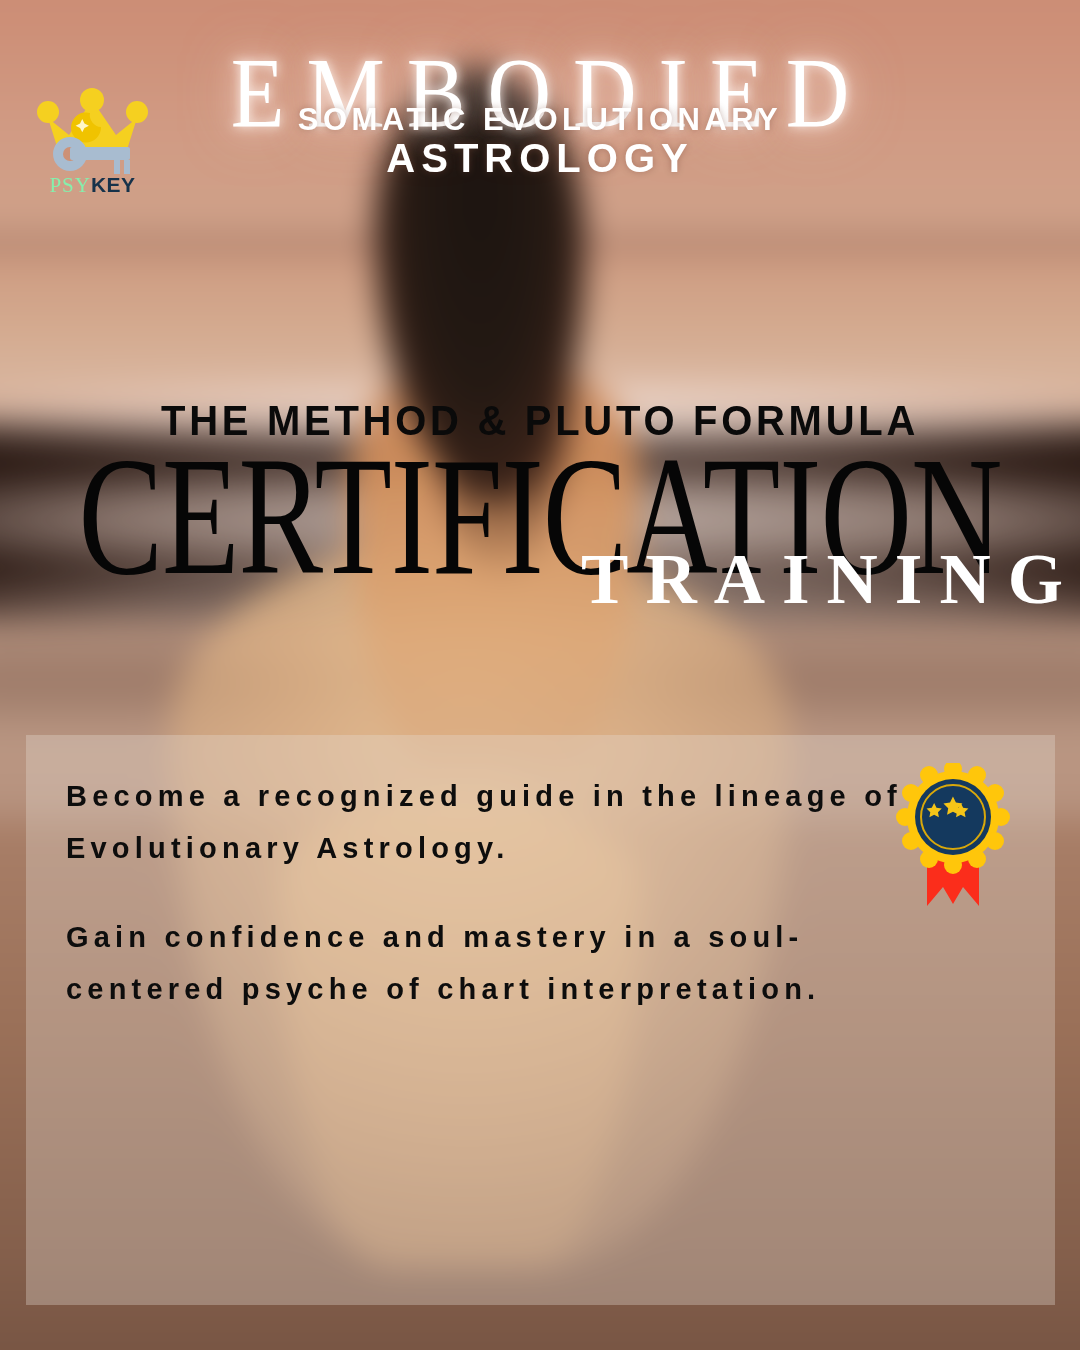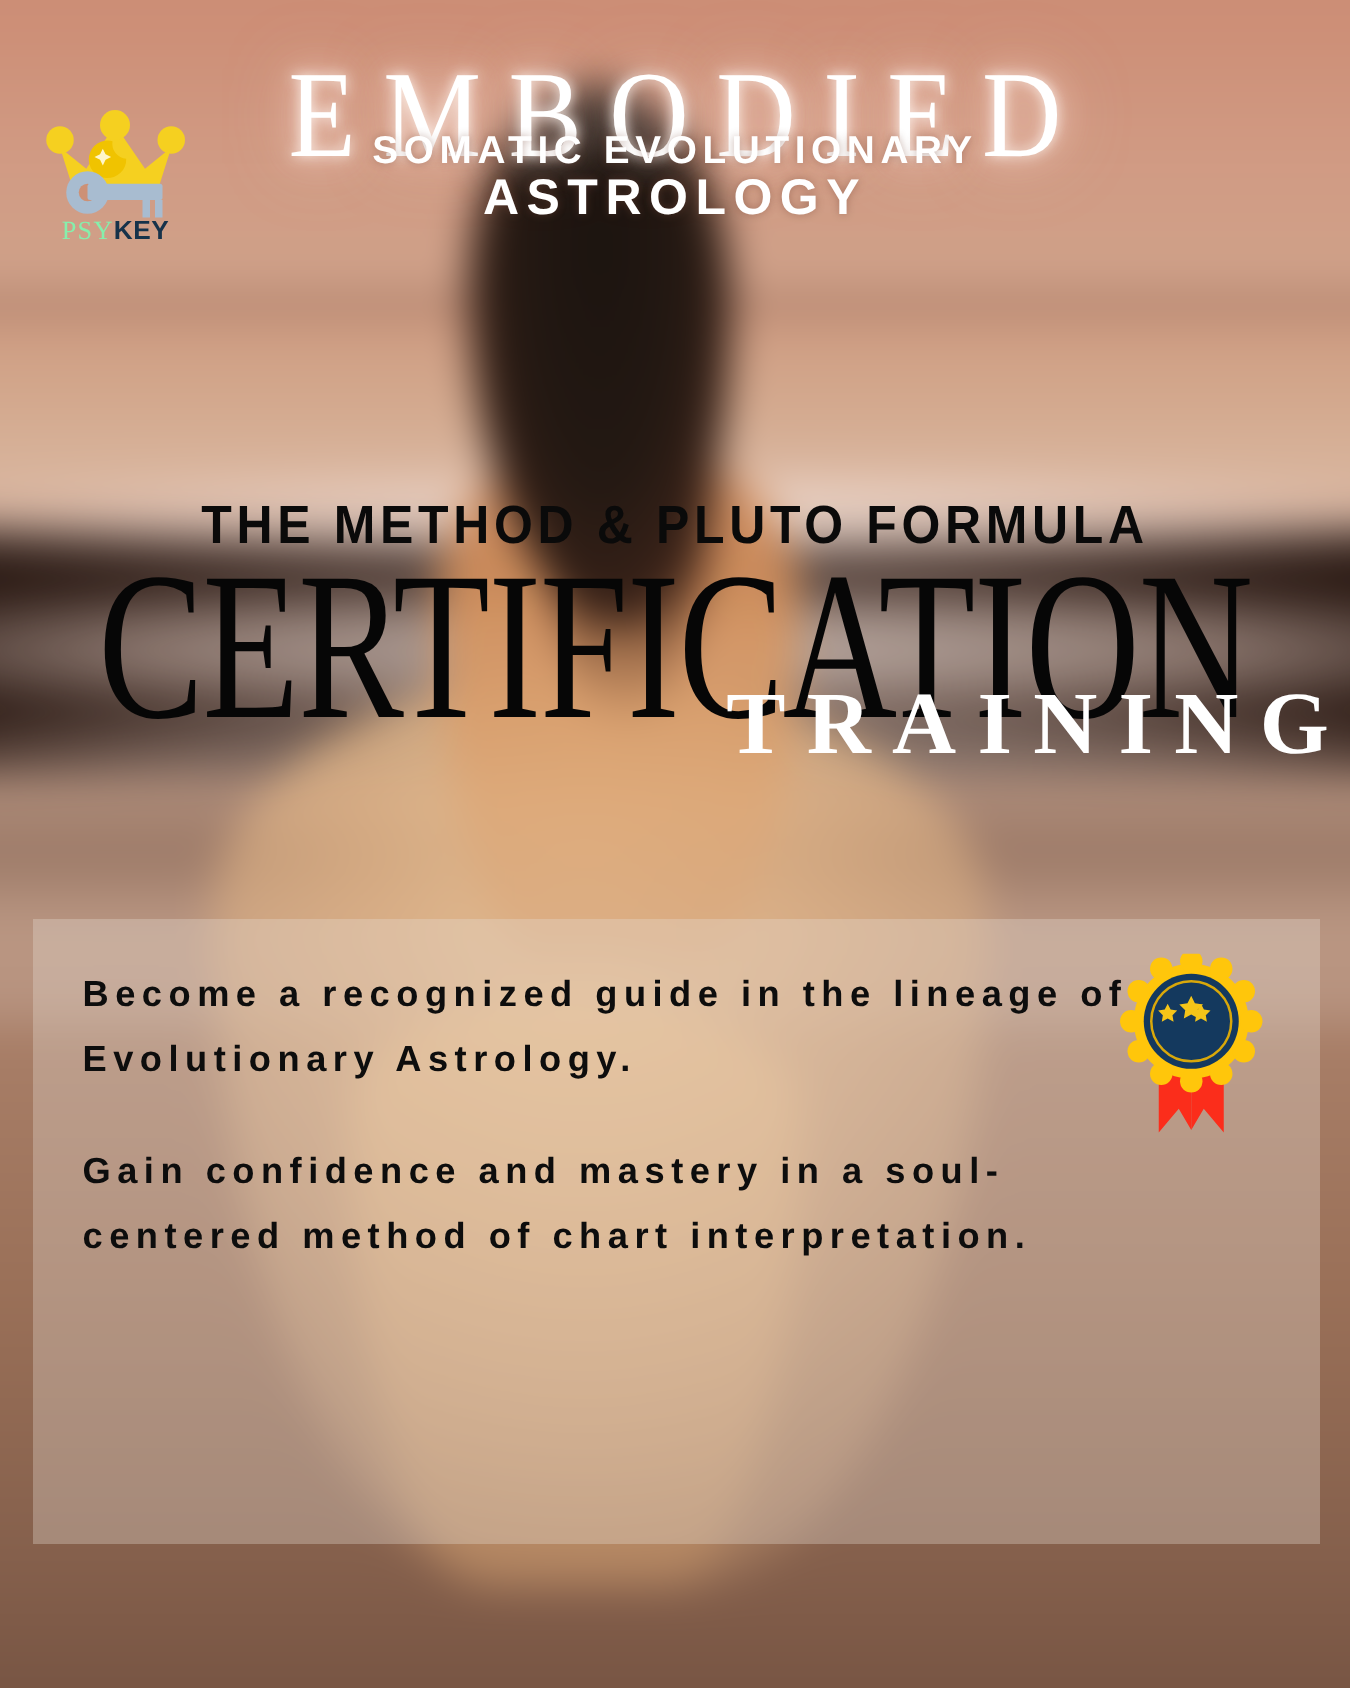--- a/index.html
+++ b/index.html
@@ -238,21 +238,21 @@
     font-size: 71px;
     letter-spacing: 17px;
     text-indent: 17px;
     color: #ffffff;
   }
 
   
   .panel {
     position: absolute;
     left: 26px; top: 735px;
-    width: 1029px; height: 500px;
+    width: 1029px; height: 570px;
     z-index: 5;
     background: rgba(231,222,214,.33);
     box-sizing: border-box;
     padding: 36px 40px 0 40px;
   }
   .bullet {
     font-family: "Liberation Sans", sans-serif;
     font-weight: bold;
     font-size: 29px;
     line-height: 1.78;
@@ -361,16 +361,16 @@
 
         <g fill="#f5c518">
           <path d="M64 32 l3.6 7.3 l8 1.2 l-5.8 5.6 l1.4 8 l-7.2 -3.8 l-7.2 3.8 l1.4 -8 l-5.8 -5.6 l8 -1.2 z" transform="scale(.82) translate(14,9)"></path>
           <path d="M46 40 l3.2 6.4 l7.1 1 l-5.1 5 l1.2 7 l-6.4 -3.3 l-6.4 3.3 l1.2 -7 l-5.1 -5 l7.1 -1 z" transform="scale(.74) translate(15,14)"></path>
           <path d="M82 40 l3.2 6.4 l7.1 1 l-5.1 5 l1.2 7 l-6.4 -3.3 l-6.4 3.3 l1.2 -7 l-5.1 -5 l7.1 -1 z" transform="scale(.74) translate(15,14)"></path>
         </g>
       </svg>
     </div>
 
     <p class="bullet b1">Become a recognized guide in the lineage of Evolutionary Astrology.</p>
-    <p class="bullet b2">Gain confidence and mastery in a soul-centered method of chart interpretation.</p>
+    <p class="bullet b2">Gain confidence and mastery in a soul-centered psyche of chart interpretation.</p>
   </div>
 
 </div>
 
 </body></html>

